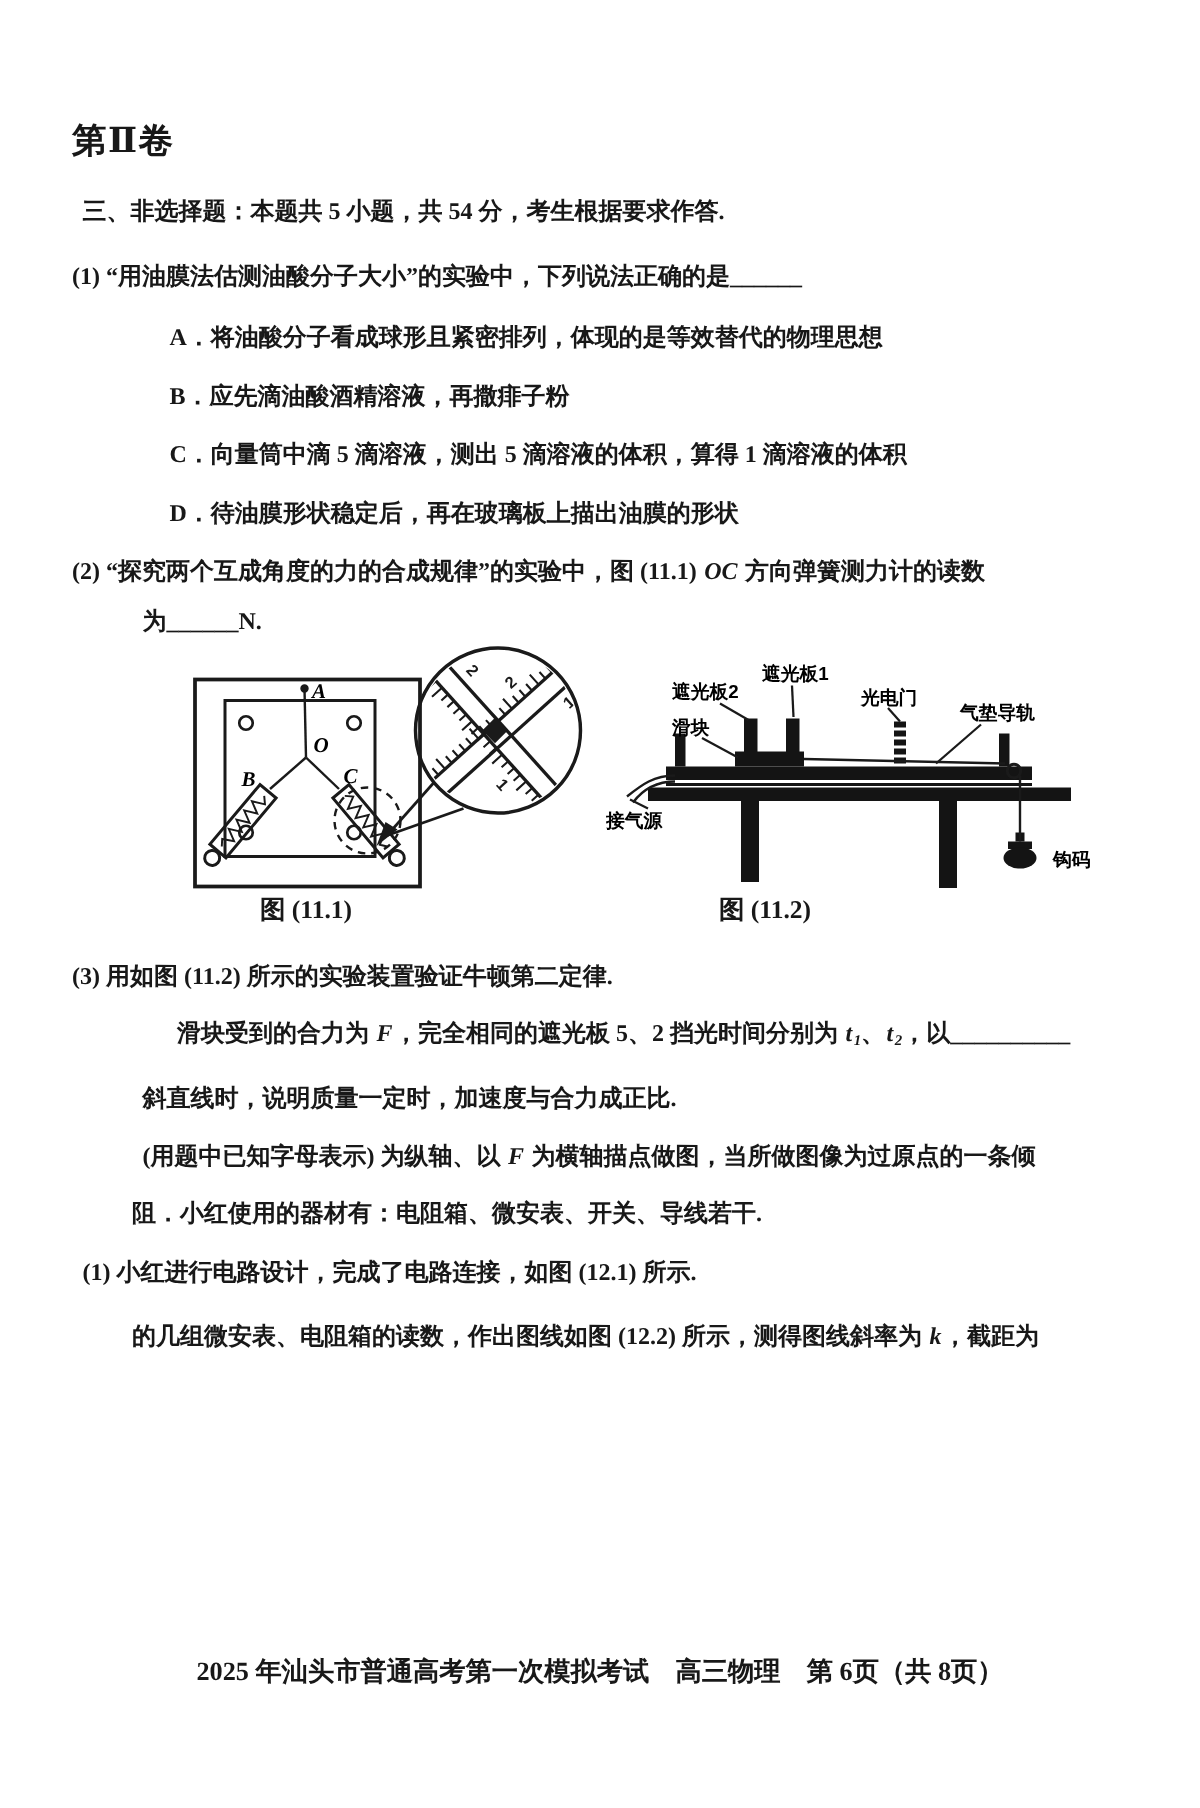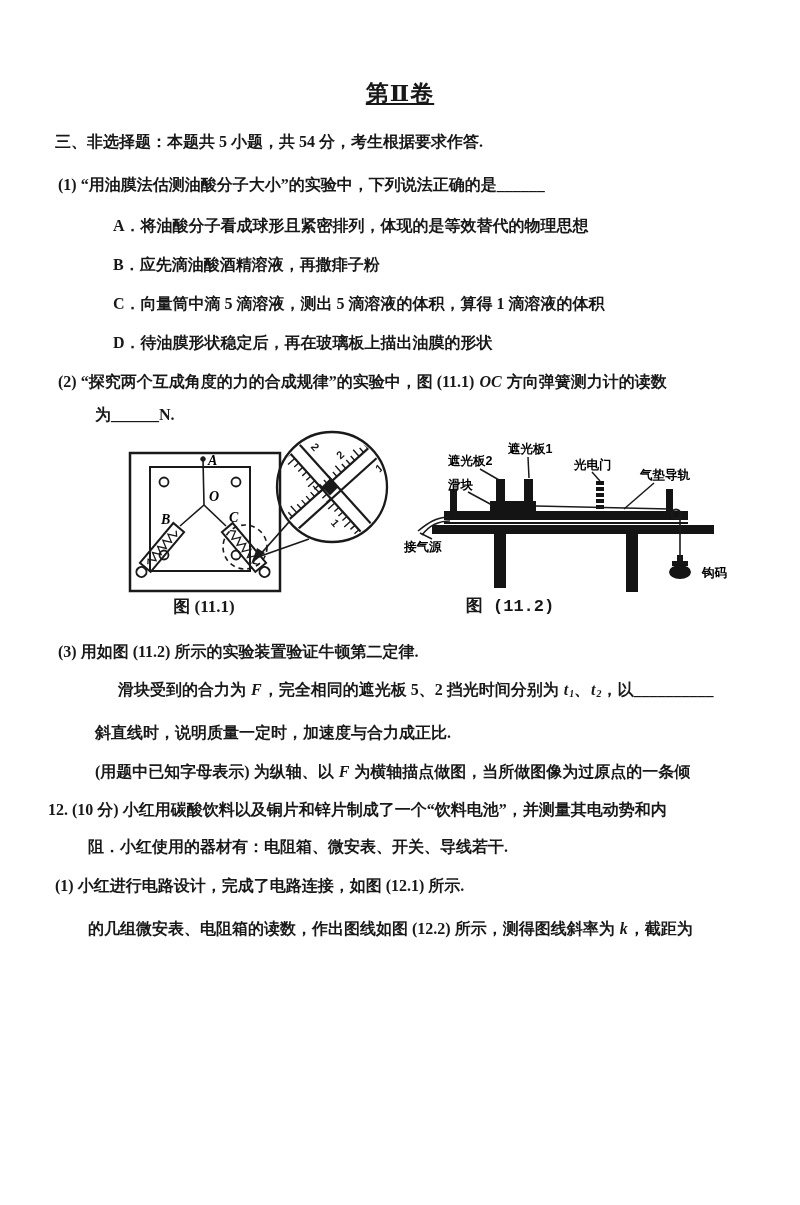--- a/index.html
+++ b/index.html
@@ -2,33 +2,33 @@
 <html><head>
 <meta charset="utf-8">
 <style>
   html,body{margin:0;padding:0;background:#ffffff;}
   .page{
     position:relative;width:800px;height:1205px;background:#ffffff;
     box-sizing:border-box;padding:80px 48px 0;
     font-family:"Liberation Serif","DejaVu Serif",serif;
     color:#181818;font-weight:700;overflow:hidden;
   }
-  .title{text-align:center;font-size:23px;line-height:27px;margin:0 0 22px;letter-spacing:1px;text-decoration:underline;}
+  .title{text-align:left;font-size:23px;line-height:27px;margin:0 0 22px;letter-spacing:1px;}
   .line{font-size:16px;line-height:25px;margin:0 0 14px;white-space:nowrap;}
   .mb0{margin-bottom:0}.mb8{margin-bottom:8px}.mb12{margin-bottom:12px}
   .mb13{margin-bottom:13px}.mb16{margin-bottom:16px}.mb18{margin-bottom:18px}
-  .ind0{margin-left:0}.ind7{margin-left:7px}.ind10{margin-left:10px}
+  .ind0{margin-left:0}.ind7{margin-left:7px}.ind10{}
   .ind40{margin-left:40px}.ind47{margin-left:47px}.ind65{margin-left:65px}.ind70{margin-left:70px}
   .run-i{font-style:italic;padding:0 1px;}
   .run-sub{font-style:italic;font-size:0.62em;vertical-align:-0.25em;}
   .figrow{display:flex;margin:0 0 20px 76px;}
   .figcol{display:flex;flex-direction:column;}
   .fig-caption{font-size:17px;line-height:24px;text-align:center;}
   .fig-caption.c1{width:160px;}
-  .fig-caption.c2{width:160px;margin-left:26px;font-family:Liberation Mono, monospace;}
+  .fig-caption.c2{width:160px;margin-left:26px;}
   .figvar{font-family:"Liberation Serif",serif;font-style:italic;font-weight:700;font-size:14px;}
   .figlabel{font-family:"Liberation Sans","DejaVu Sans",sans-serif;font-weight:700;font-size:12.5px;}
   .figsmall{font-family:"Liberation Sans","DejaVu Sans",sans-serif;font-weight:700;font-size:11px;}
   .footer{position:absolute;top:1102px;left:0;width:100%;text-align:center;font-size:17.5px;}
 </style>
 </head>
 <body>
 
 <div class="page">
 
@@ -156,19 +156,19 @@
       <div class="fig-caption c2">图 (11.2)</div>
     </div>
 
   </div>
 
   <p class="line ind10 mb13">(3) 用如图 (11.2) 所示的实验装置验证牛顿第二定律.</p>
   <p class="line ind70"><span>滑块受到的合力为 </span><span class="run-i">F</span><span>，完全相同的遮光板 5、2 挡光时间分别为 </span><span class="run-i">t</span><span class="run-sub">1</span><span>、</span><span class="run-i">t</span><span class="run-sub">2</span><span>，以__________</span></p>
   <p class="line ind47">斜直线时，说明质量一定时，加速度与合力成正比.</p>
   <p class="line ind47 mb13"><span>(用题中已知字母表示) 为纵轴、以 </span><span class="run-i">F</span><span> 为横轴描点做图，当所做图像为过原点的一条倾</span></p>
 
-  <p class="line ind0 mb12">12. (10 分) 小红用碳酸饮料以及铜片和锌片制成了一个“饮料电池”，并测量其电动势和内</p>
   <p class="line ind40">阻．小红使用的器材有：电阻箱、微安表、开关、导线若干.</p>
   <p class="line ind7 mb18">(1) 小红进行电路设计，完成了电路连接，如图 (12.1) 所示.</p>
   <p class="line ind40"><span>的几组微安表、电阻箱的读数，作出图线如图 (12.2) 所示，测得图线斜率为 </span><span class="run-i">k</span><span>，截距为</span></p>
 
+  <div class="footer">2025 年汕头市普通高考第一次模拟考试　高三物理　第 6页（共 8页）</div>
 
 </div>
 
 </body></html>

